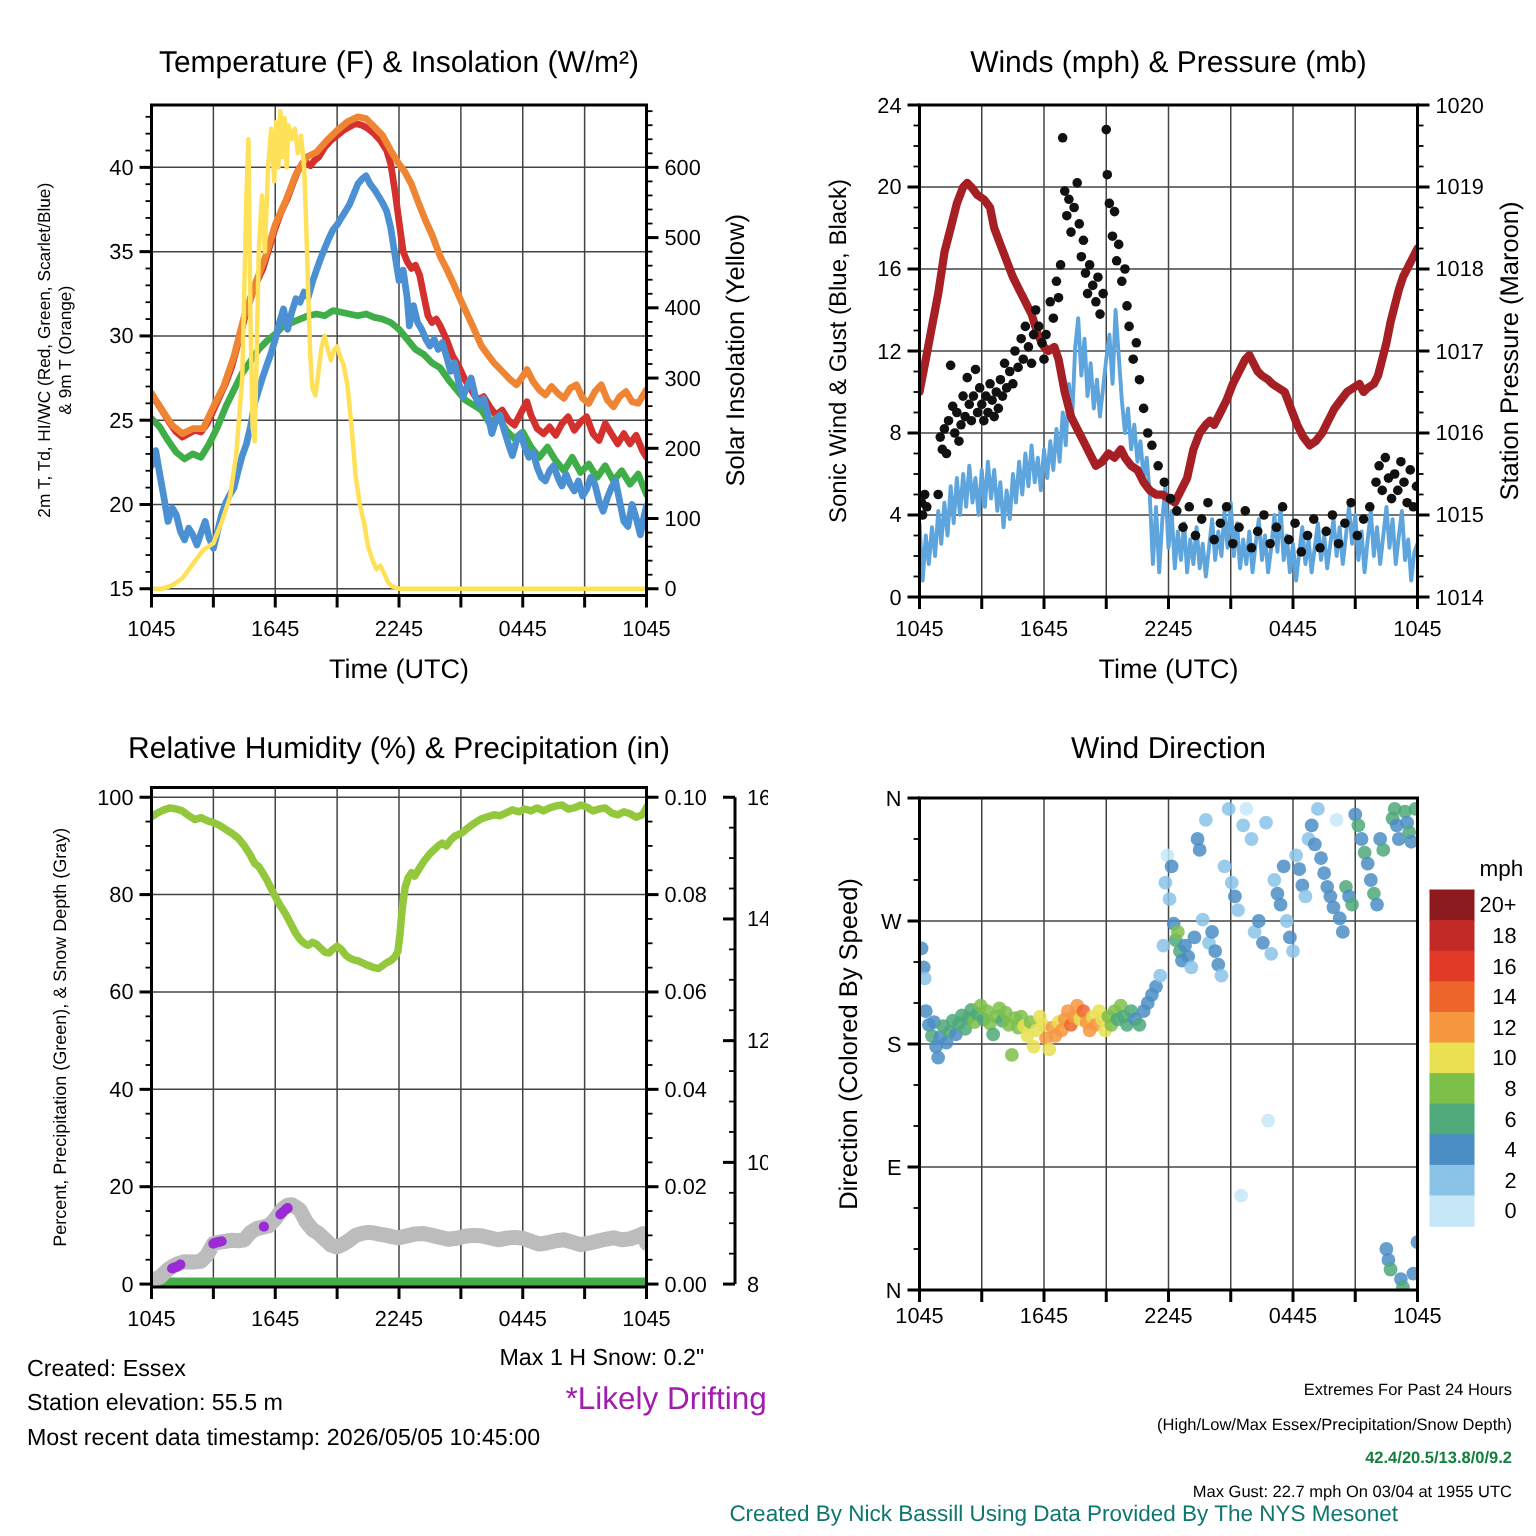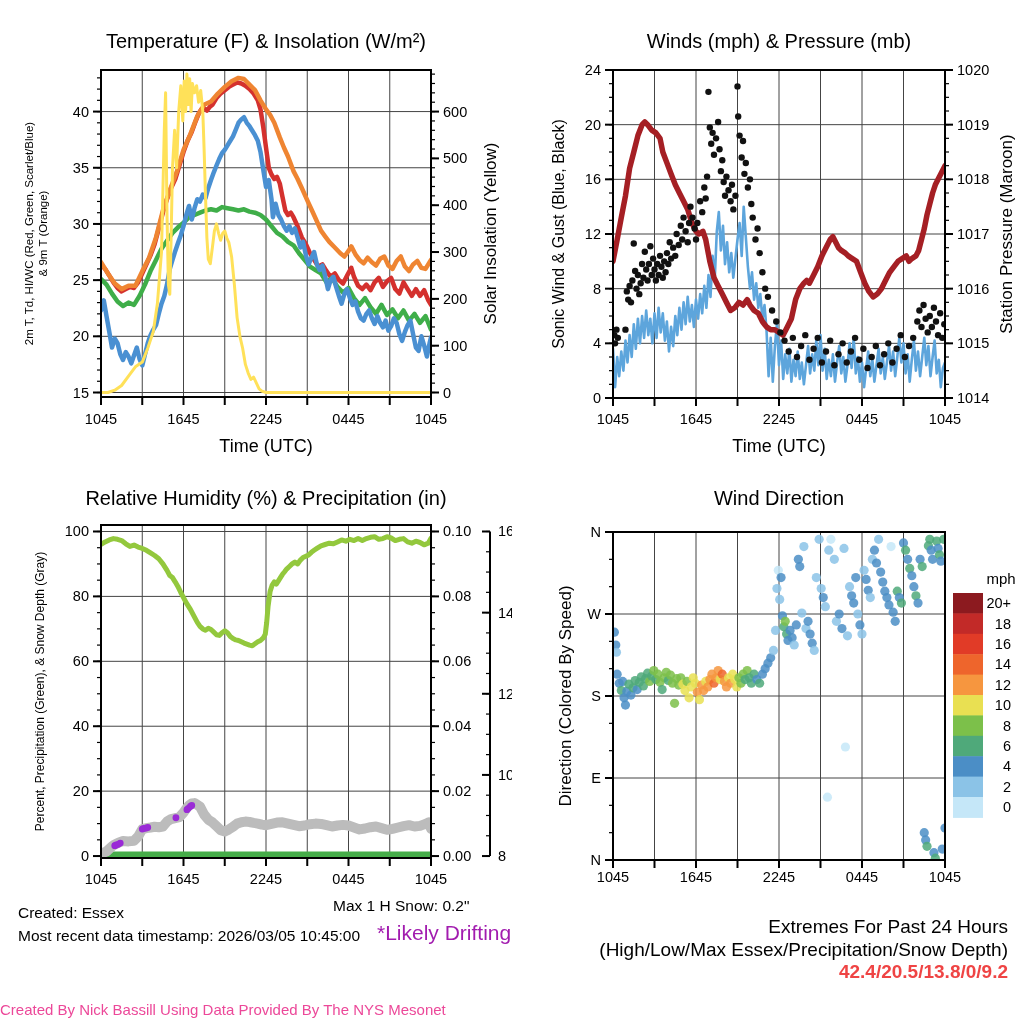--- a/index.html
+++ b/index.html
@@ -7,23 +7,23 @@
           font-family:"Liberation Sans",sans-serif;color:#000;}
   .canvas svg{position:absolute;display:block;}
   #svg-temp{left:0;top:0;}
   #svg-wind{left:512px;top:0;}
   #svg-rh{left:0;top:470px;}
   #svg-dir{left:512px;top:470px;}
   svg text{fill:#000;font-family:"Liberation Sans",sans-serif;}
   .footer-left{position:absolute;left:18px;top:901px;font-size:15.5px;line-height:23px;}
   .note-snow{position:absolute;left:333px;top:897px;font-size:15.5px;}
   .note-drift{position:absolute;left:377px;top:921px;font-size:21px;color:#a21caf;}
-  .extremes{position:absolute;right:16px;top:916px;font-size:19px;line-height:22.5px;text-align:right;}
-  .extremes .vals{color:#ef4444;font-weight:bold;}
-  .credit{position:absolute;left:0;top:1001px;width:932px;text-align:left;font-size:15px;color:#ec4899;}
+  .extremes{position:absolute;right:16px;top:916px;font-size:11px;line-height:22.5px;text-align:right;}
+  .extremes .vals{color:#15803d;font-weight:bold;}
+  .credit{position:absolute;left:0;top:1001px;width:932px;text-align:right;font-size:15px;color:#0f766e;}
 </style>
 </head>
 <body>
 
 <div class="canvas">
   <svg id="svg-temp" width="512" height="470" viewBox="0 0 512 470">
       <defs>
         <clipPath id="temperature-clip">
           <rect x="101" y="70" width="330" height="327"></rect>
         </clipPath>
@@ -858,26 +858,28 @@
         <text x="499" y="301.4" text-anchor="end" font-size="14.5">4</text>
         <rect x="441" y="306.6" width="30" height="20.9" fill="#8bc3e7"></rect>
         <text x="499" y="321.8" text-anchor="end" font-size="14.5">2</text>
         <rect x="441" y="327" width="30" height="20.9" fill="#c5e7f8"></rect>
         <text x="499" y="342.2" text-anchor="end" font-size="14.5">0</text>
       </g>
     </svg>
 
   <div class="footer-left">
     <div>Created: Essex</div>
-    <div>Most recent data timestamp: 2026/03/05 10:45:00</div>
+    <div>Station elevation: 55.5 m</div>
+    <div>Most recent data timestamp: 2026/05/05 10:45:00</div>
   </div>
 
   <div class="note-snow">Max 1 H Snow: 0.2"</div>
   <div class="note-drift">*Likely Drifting</div>
 
   <div class="extremes">
     <div>Extremes For Past 24 Hours</div>
     <div>(High/Low/Max Essex/Precipitation/Snow Depth)</div>
     <div class="vals">42.4/20.5/13.8/0/9.2</div>
+    <div>Max Gust: 22.7 mph On 03/04 at 1955 UTC</div>
   </div>
 
   <div class="credit">Created By Nick Bassill Using Data Provided By The NYS Mesonet</div>
 </div>
 
 </body></html>

